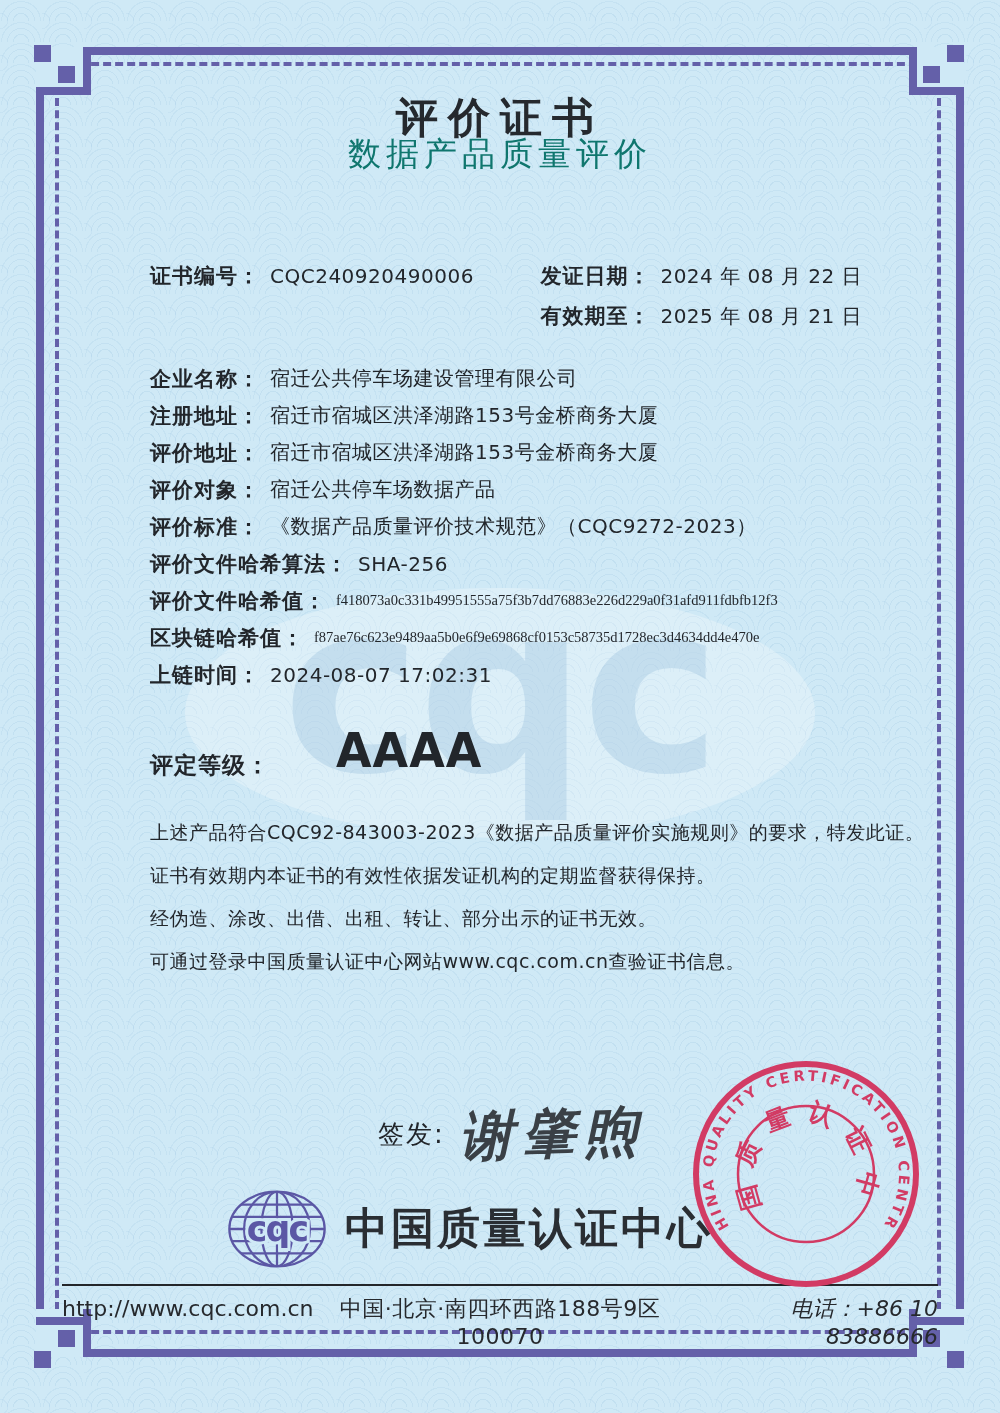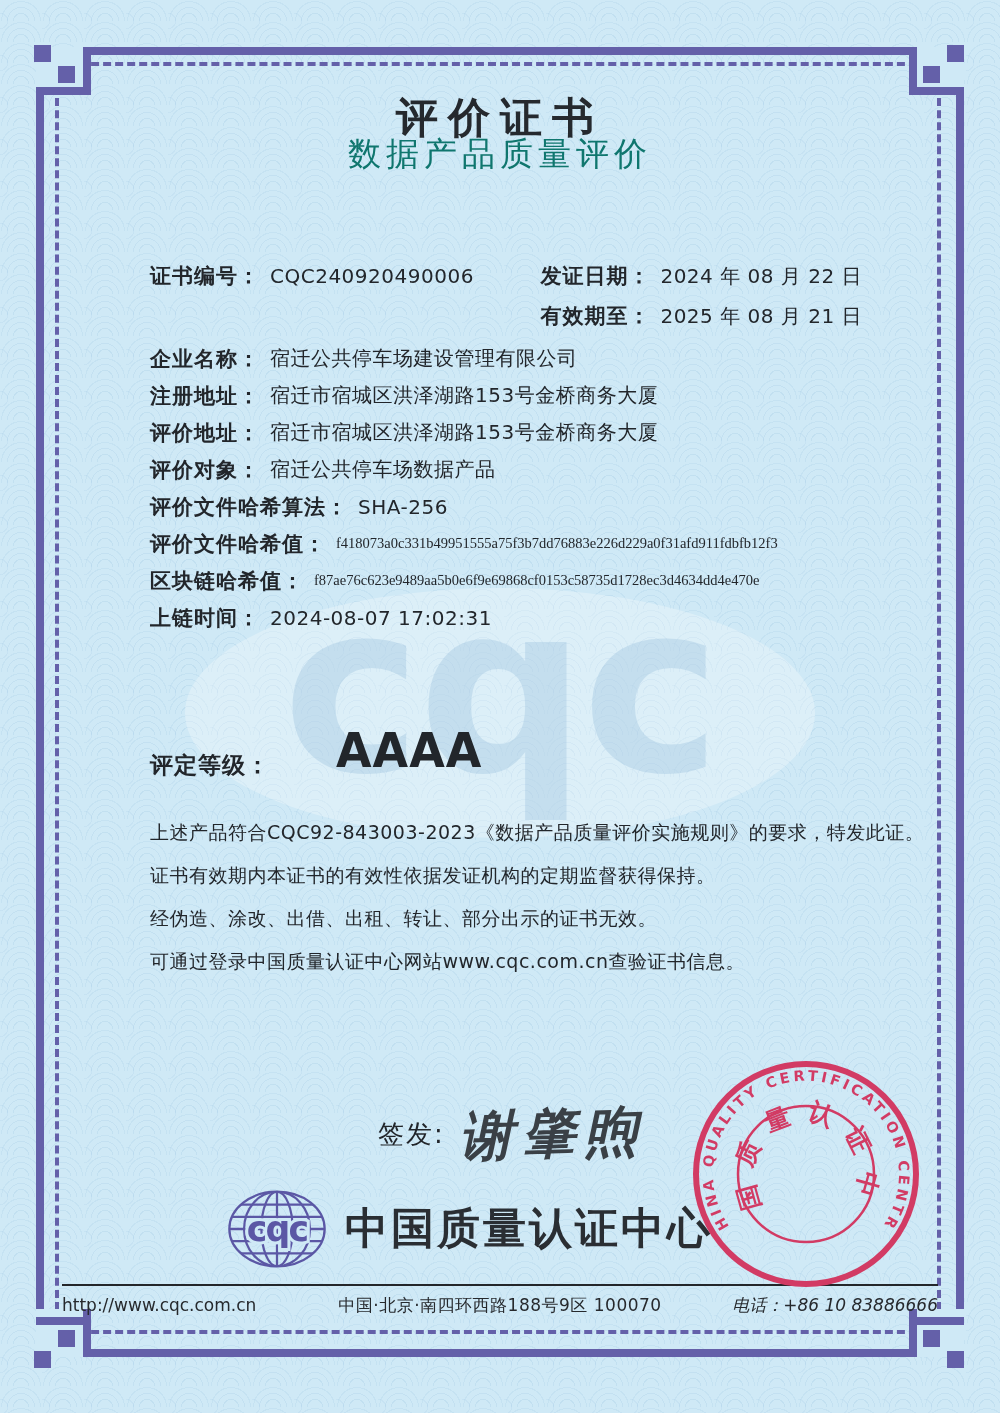--- a/index.html
+++ b/index.html
@@ -29,21 +29,21 @@
   
   .title{position:absolute;left:0;right:0;top:90px;text-align:center;font-size:42px;font-weight:bold;
     letter-spacing:10px;color:#25292e;z-index:4;}
   .subtitle{position:absolute;left:0;right:0;top:132px;text-align:center;font-size:33px;font-weight:500;
     letter-spacing:5px;color:#0f766e;z-index:4;}
   
   .fields{position:absolute;left:150px;top:256px;width:712px;z-index:4;}
   .head{display:flex;justify-content:space-between;align-items:flex-start;}
   .drow{height:40px;display:flex;align-items:center;}
   .row{height:37px;display:flex;align-items:center;white-space:nowrap;}
-  .rows-rest{margin-top:4px;}
+  .rows-rest{margin-top:24px;}
   .lbl{font-weight:bold;font-size:21px;margin-right:10px;letter-spacing:1px;}
   .val{font-size:20px;letter-spacing:.5px;}
   .hash{font-family:Liberation Serif, serif;font-size:14.5px;letter-spacing:0;}
   
   .grade{position:absolute;left:150px;top:718px;display:flex;align-items:center;z-index:4;}
   .grade .lbl{font-size:23px;margin-top:32px;}
   .grade-val{font-size:46px;font-weight:800;letter-spacing:1px;margin-left:56px;transform:scaleY(1.05);}
   
   .paras{position:absolute;left:150px;top:818px;width:740px;z-index:4;}
   .paras p{margin:0 0 15px 0;font-size:19px;line-height:28px;white-space:nowrap;letter-spacing:.5px;}
@@ -52,21 +52,21 @@
   .sign-lbl{font-size:26px;font-weight:400;letter-spacing:2px;}
   .sign-name{font-size:54px;font-style:italic;font-weight:600;letter-spacing:8px;color:#3a4046;
     transform:rotate(-2deg);margin-left:14px;}
   
   .issuer{position:absolute;left:225px;top:1186px;display:flex;align-items:center;z-index:4;}
   .issuer-name{font-size:43px;font-weight:600;letter-spacing:3px;color:#2a2e33;margin-left:16px;}
   
   .stamp{position:absolute;left:690px;top:1058px;width:232px;height:232px;z-index:5;}
   
   .footer{position:absolute;left:62px;top:1284px;width:876px;border-top:2px solid #23262a;
-    padding-top:8px;display:flex;align-items:baseline;font-size:17px;z-index:4;color:#26292d;}
+    padding-top:8px;display:flex;align-items:baseline;font-size:22px;z-index:4;color:#26292d;}
   .f-url{flex:1;text-align:left;}
   .f-addr{flex:1.4;text-align:center;letter-spacing:.5px;}
   .f-phone{flex:1;text-align:right;font-style:italic;}
 </style>
 </head>
 <body>
 
 <div class="page">
 
   <div class="wm-globe"></div>
@@ -125,20 +125,24 @@
         <span class="lbl">注册地址：</span>
         <span class="val">宿迁市宿城区洪泽湖路153号金桥商务大厦</span>
       </div>
       <div class="row">
         <span class="lbl">评价地址：</span>
         <span class="val">宿迁市宿城区洪泽湖路153号金桥商务大厦</span>
       </div>
       <div class="row">
         <span class="lbl">评价对象：</span>
         <span class="val">宿迁公共停车场数据产品</span>
+      </div>
+      <div class="row">
+        <span class="lbl">评价标准：</span>
+        <span class="val">《数据产品质量评价技术规范》（CQC9272-2023）</span>
       </div>
       <div class="row">
         <span class="lbl">评价文件哈希算法：</span>
         <span class="val">SHA-256</span>
       </div>
       <div class="row">
         <span class="lbl">评价文件哈希值：</span>
         <span class="val hash">f418073a0c331b49951555a75f3b7dd76883e226d229a0f31afd911fdbfb12f3</span>
       </div>
       <div class="row">

